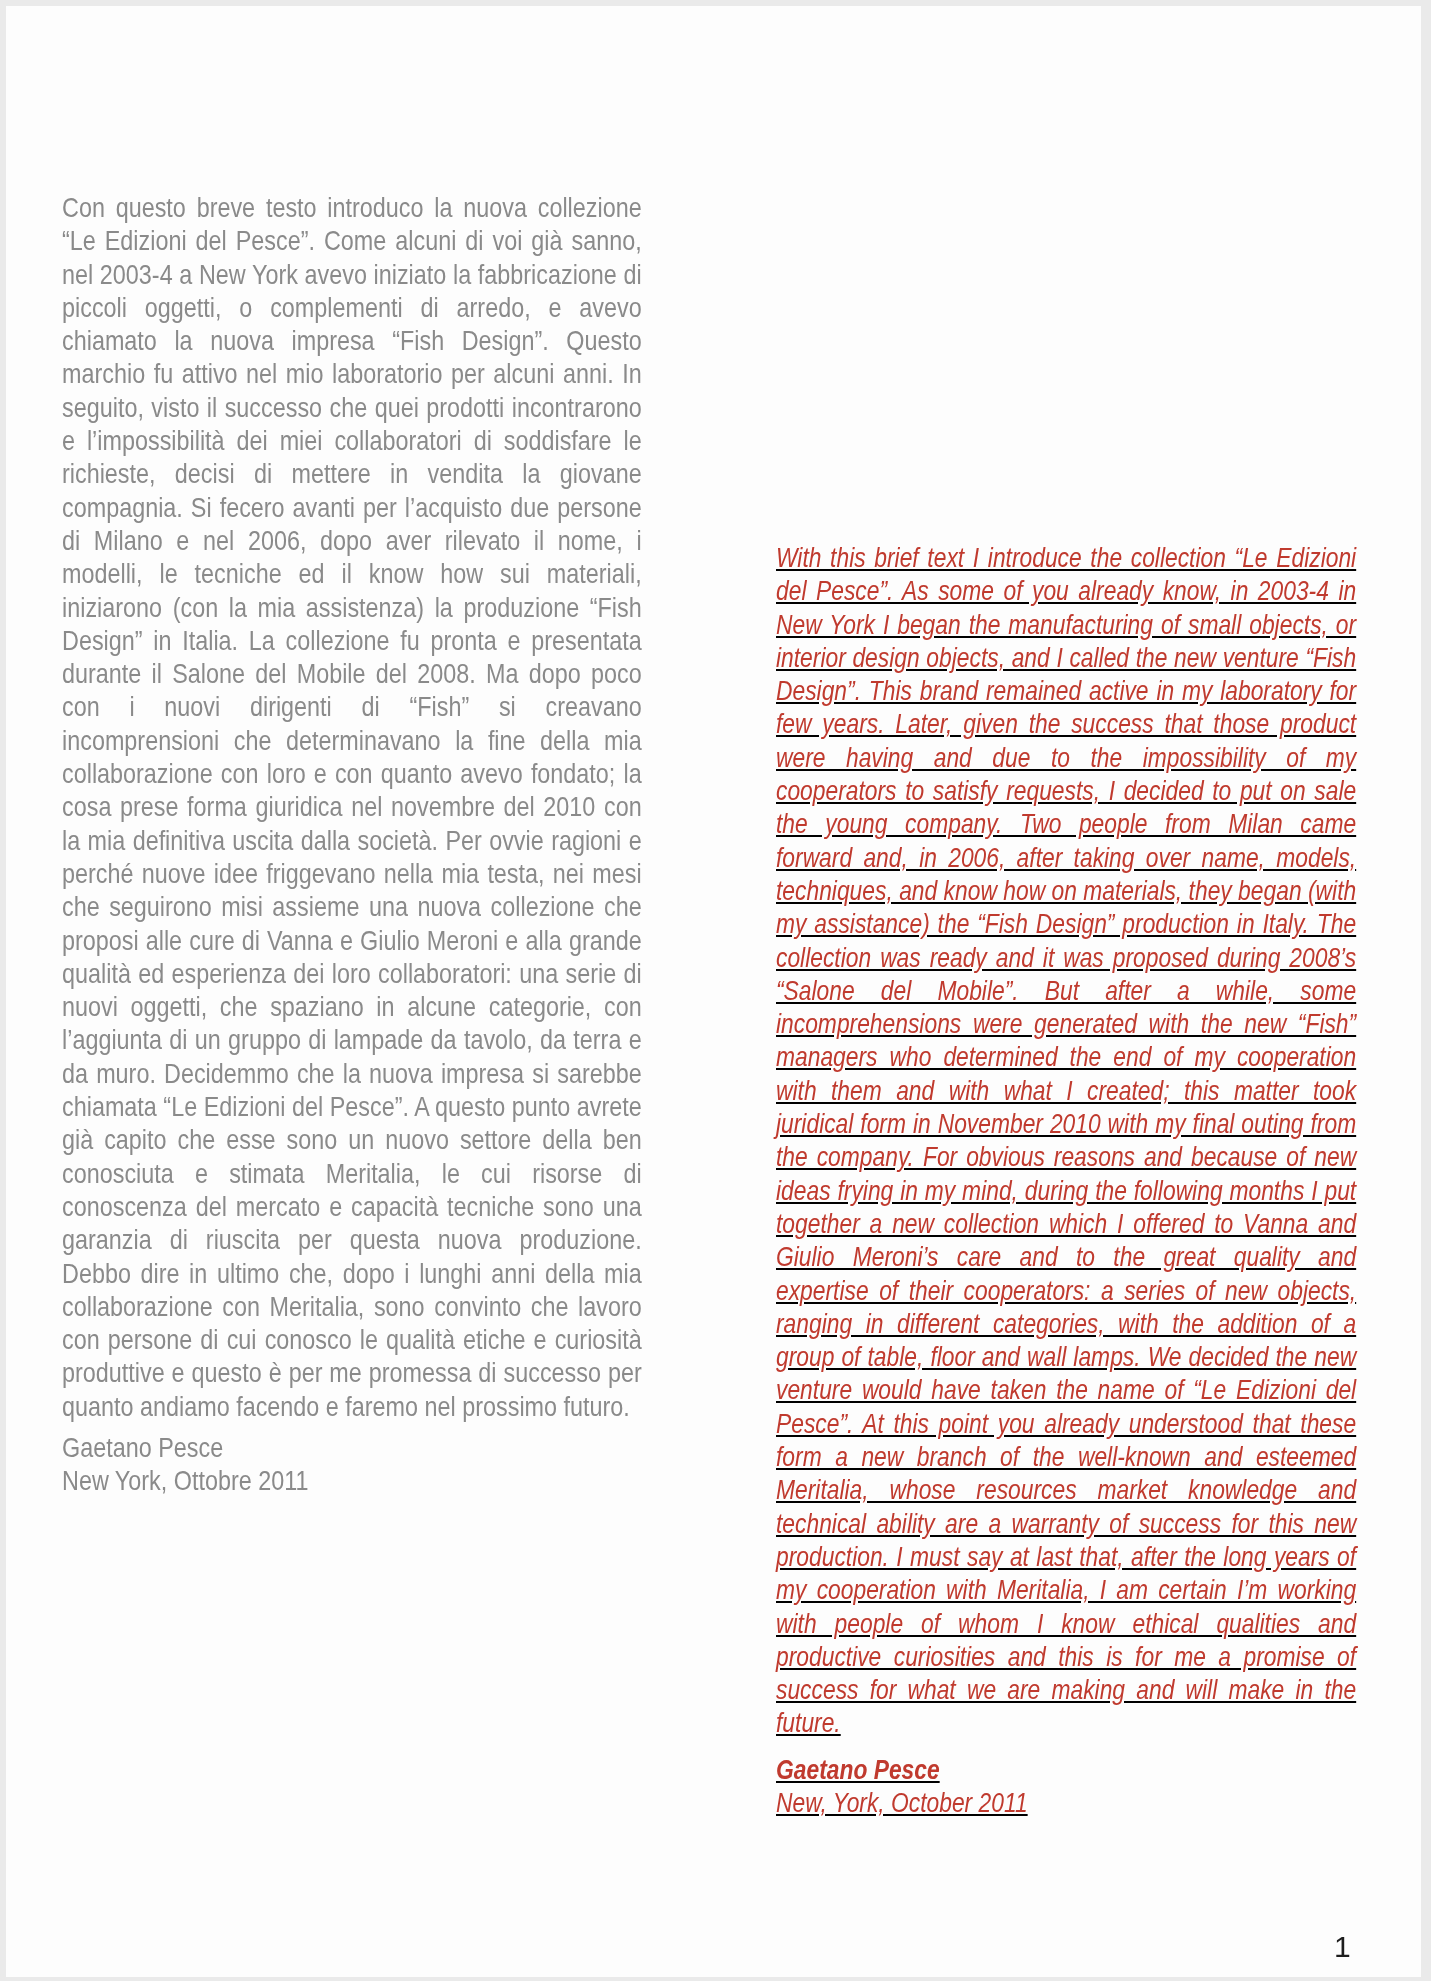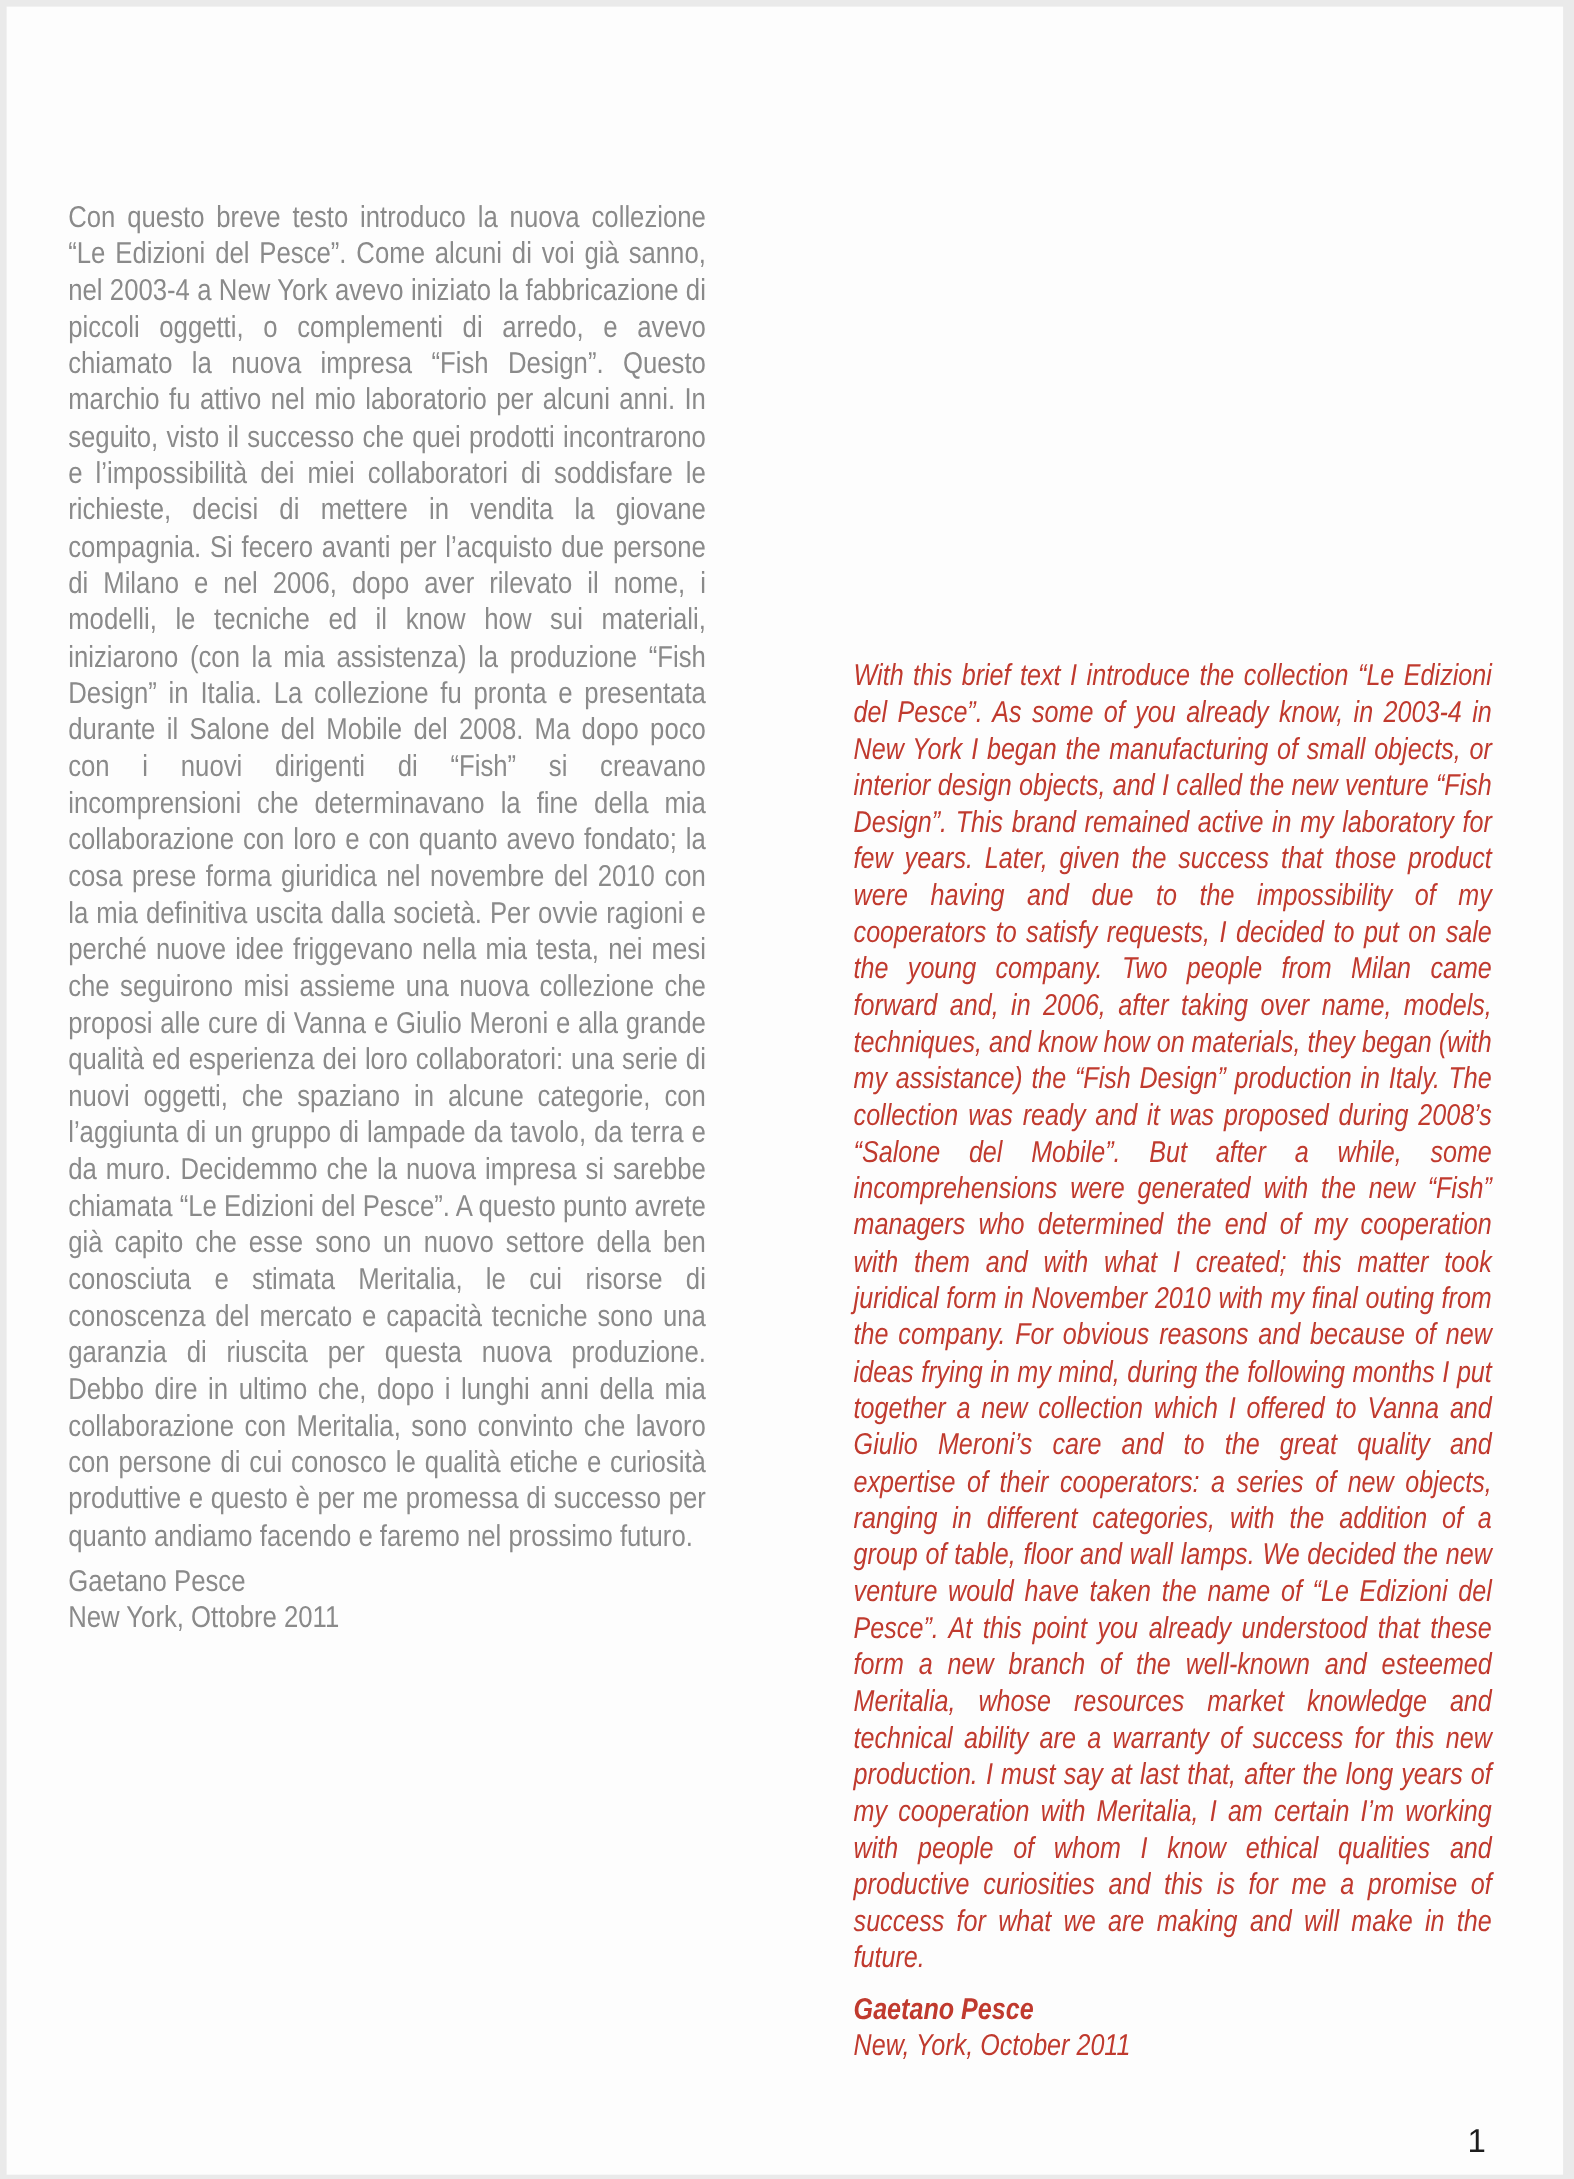--- a/index.html
+++ b/index.html
@@ -24,30 +24,30 @@
     background: var(--page-bg, #fdfdfd);
   }
   .col {
     position: absolute;
     width: 580px;
   }
   .col-inner {
     transform-origin: 0 0;
   }
   
-  .col-it { left: 56px; top: 174px; }
+  .col-it { left: 56px; top: 185px; }
   .col-it .col-inner {
     width: 682px;
     transform: scaleX(0.85);
     font-size: 27.5px;
     line-height: 33.3px;
     color: var(--left-text, #8a8a8a);
   }
   
-  .col-en { left: 770px; top: 591px; }
+  .col-en { left: 770px; top: 535px; text-decoration: underline; }
   .col-en .col-inner {
     width: 699px;
     transform: scaleX(0.83);
     font-style: italic;
     font-size: 27.5px;
     line-height: 33.3px;
     color: var(--right-text, #c03a2e);
   }
   .para {
     margin: 0;

